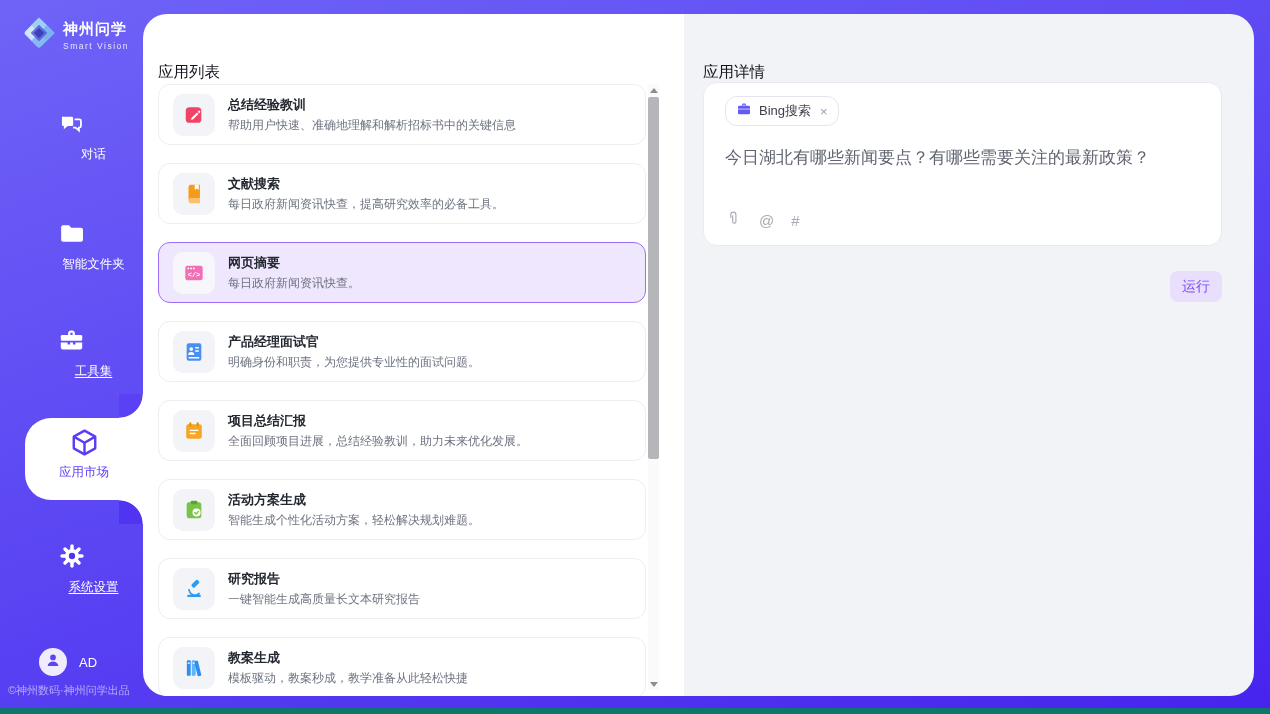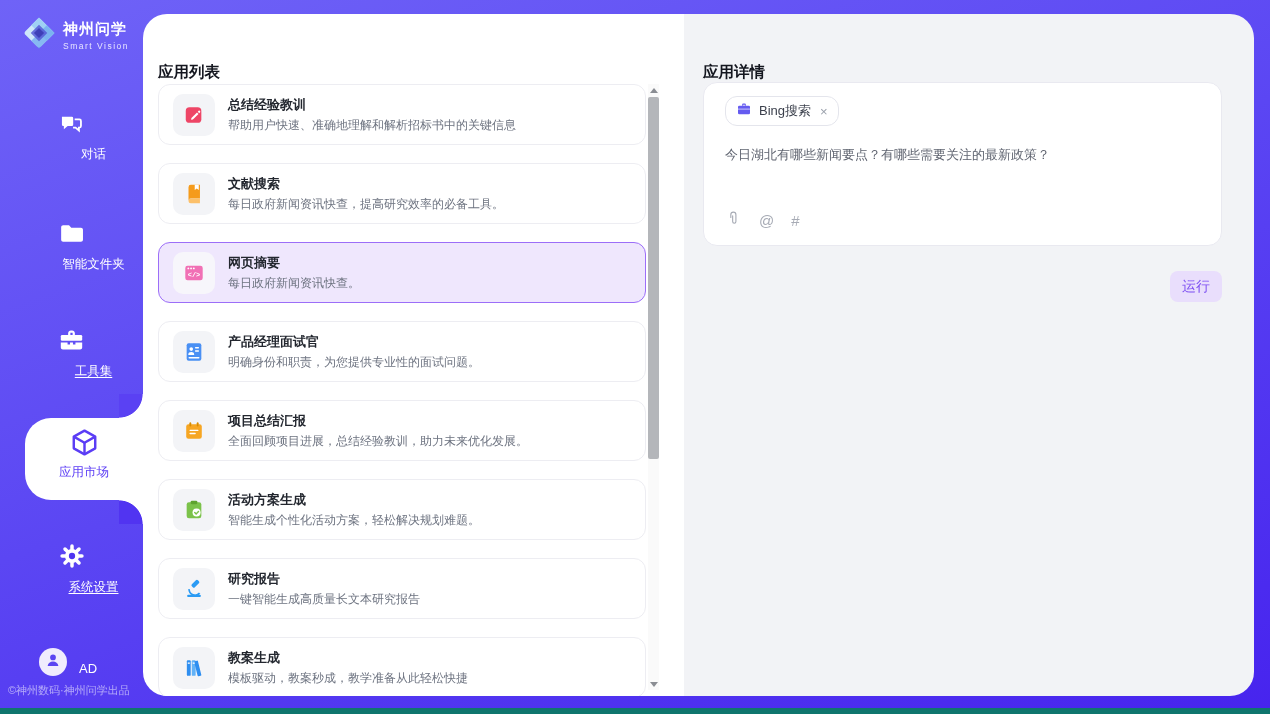--- a/index.html
+++ b/index.html
@@ -18,32 +18,32 @@
   .nav-item .lbl.u{text-decoration:underline;text-underline-offset:2px;}
   .nav-chat{top:110px}.nav-folder{top:220px}.nav-tools{top:327px}.nav-gear{top:542px}
 
   .active-bubble{position:absolute;left:25px;top:418px;width:118px;height:82px;
                  background:#fff;border-radius:26px 0 0 26px;text-align:center;cursor:pointer;}
   .active-bubble .lbl{display:block;margin-top:2px;font-size:12.5px;color:#5b3df5;}
   .notch{position:absolute;left:119px;width:24px;height:24px;}
   .notch.top{top:394px;background:radial-gradient(circle 24px at 0 0,#5a41f3 23.2px,#fff 24px);}
   .notch.bot{top:500px;background:radial-gradient(circle 24px at 0 100%,#5134f1 23.2px,#fff 24px);}
 
-  .account{position:absolute;left:39px;top:648px;display:flex;align-items:flex-end;gap:12px;}
+  .account{position:absolute;left:39px;top:648px;display:flex;align-items:center;gap:12px;}
   .avatar{width:28px;height:28px;border-radius:50%;background:#f0ecfd;display:flex;
           align-items:center;justify-content:center;}
   .account .initials{color:#fff;font-size:13px;}
   .copyright{position:absolute;left:8px;top:683px;font-size:11px;color:rgba(255,255,255,.55);white-space:nowrap;}
 
   
   .content{position:absolute;left:143px;top:14px;width:1111px;height:682px;border-radius:24px;
            overflow:hidden;display:flex;}
   .panel-list{position:relative;width:541px;background:#fff;flex:none;overflow:hidden;}
   .panel-detail{position:relative;flex:1;background:#f2f3f6;overflow:hidden;}
-  .panel-title{position:absolute;left:15px;top:38px;font-size:15.5px;font-weight:700;color:#14161f;}
+  .panel-title{position:absolute;left:15px;top:38px;font-size:15.5px;font-weight:400;color:#14161f;}
   .panel-detail .panel-title{left:19px;}
 
   
   .cards{position:absolute;left:15px;top:70px;width:488px;display:flex;flex-direction:column;row-gap:18px;}
   .card{height:61px;box-sizing:border-box;background:#fff;border:1px solid #ededf2;border-radius:12px;
         display:flex;align-items:center;gap:13px;padding:0 14px;cursor:pointer;flex:none;}
   .card.selected{background:#efe7fd;border-color:#9c6ef8;}
   .tile{width:42px;height:42px;border-radius:10px;background:#f3f4f7;flex:none;
         display:flex;align-items:center;justify-content:center;}
   .card.selected .tile{background:#f7f6fb;}
@@ -59,21 +59,21 @@
   .sb-thumb{position:absolute;left:0;top:13px;width:11px;height:362px;background:#b4b6ba;border-radius:2px;cursor:grab;}
 
   
   .input-card{position:absolute;left:19px;top:68px;width:519px;height:164px;box-sizing:border-box;
               background:#fff;border:1px solid #e9e9f0;border-radius:14px;}
   .tool-tag{position:absolute;left:21px;top:13px;height:30px;box-sizing:border-box;background:#fff;
             border:1px solid #e4e5ec;border-radius:12px;display:inline-flex;align-items:center;gap:7px;
             padding:0 10px;cursor:pointer;}
   .tool-tag .t-lbl{font-size:13px;color:#3a3f4b;}
   .tool-tag .t-x{font-size:13px;color:#9aa0ab;margin-left:2px;cursor:pointer;}
-  .question{position:absolute;left:21px;top:62px;right:20px;font-size:13px;color:#606571;line-height:1.5;cursor:text;}
+  .question{position:absolute;left:21px;top:62px;right:20px;font-size:17px;color:#606571;line-height:1.5;cursor:text;}
   .attach-row{position:absolute;left:21px;bottom:13px;display:flex;align-items:center;gap:17px;}
   .attach-sym{font-size:15px;color:#a7abb5;cursor:pointer;}
   .run-btn{position:absolute;right:32px;top:257px;width:52px;height:31px;background:#e9defc;color:#7d4ff2;
            border:none;border-radius:8px;font-size:14px;cursor:pointer;font-family:inherit;}
 </style>
 </head>
 <body>
 
 <div class="stage">
   <div class="frame"></div>

